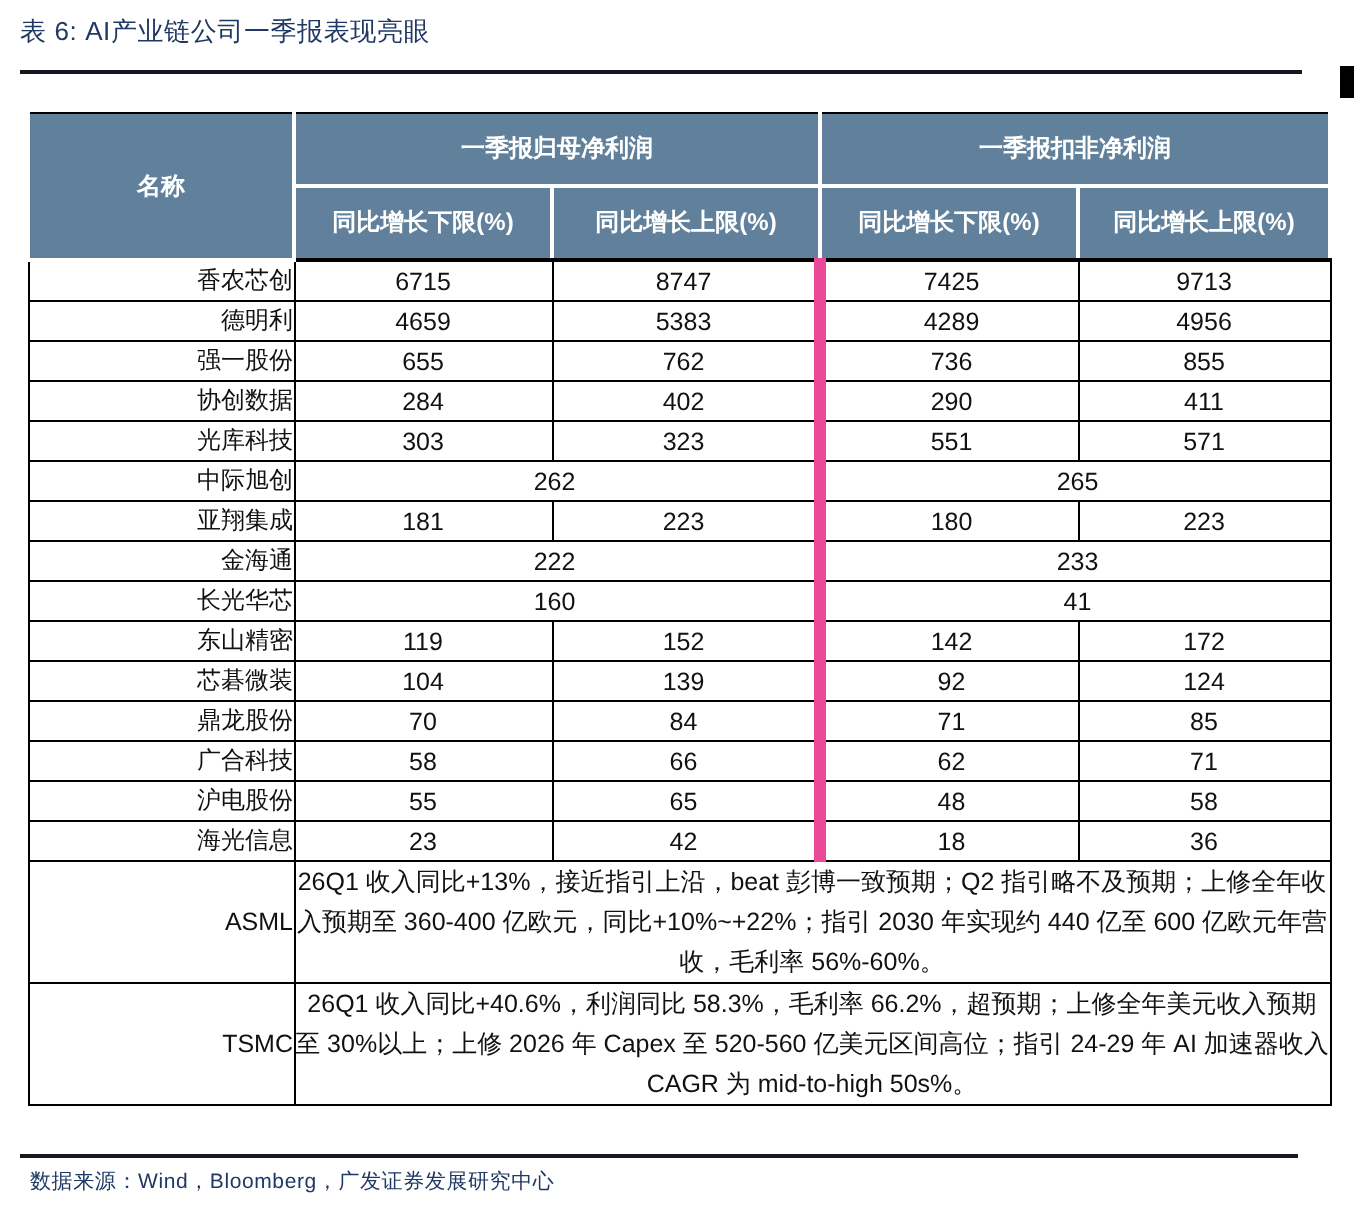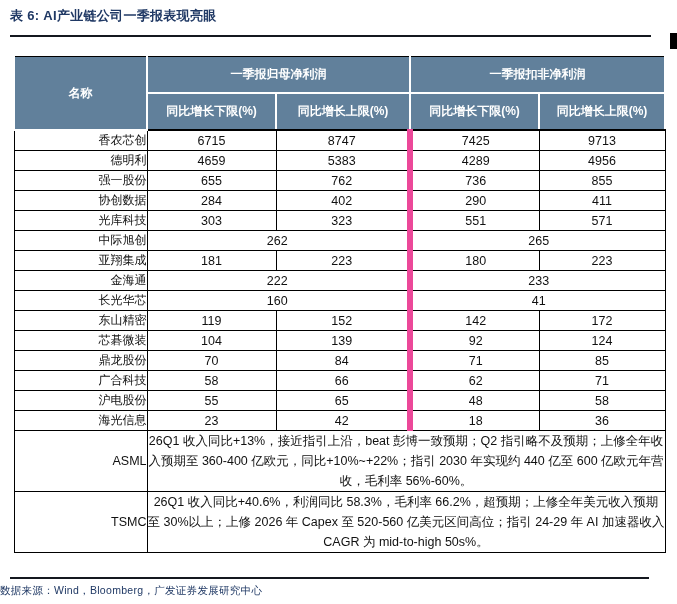--- a/index.html
+++ b/index.html
@@ -1,21 +1,21 @@
 <!DOCTYPE html>
 <html><head>
 <meta charset="utf-8">
 <style>
   html,body{margin:0;padding:0;background:#fff;}
   .page{
     position:relative;width:677px;height:604px;background:#ffffff;
     font-family:"Liberation Sans","DejaVu Sans",sans-serif;overflow:hidden;
   }
   .doc-title{
-    position:absolute;left:10px;top:7px;font-size:13px;font-weight:bold;
+    position:absolute;left:10px;top:7px;font-size:13px;font-weight:normal;
     color:#1F3864;letter-spacing:.3px;white-space:nowrap;
   }
   .rule{position:absolute;background:#14181f;height:2px;}
   .rule-top{left:10px;top:35px;width:641px;}
   .rule-bottom{left:10px;top:577px;width:639px;}
   .corner-bar{position:absolute;left:670px;top:33px;width:7px;height:16px;background:#000;}
 
   table.main{
     position:absolute;left:13px;top:56px;width:651px;
     border-collapse:collapse;table-layout:fixed;
@@ -38,21 +38,21 @@
   table.main tr td:last-child{border-right:1.5px solid #000;}
   table.main td.gb{border-left:6px solid #ec4899;}
   table.main tr.last-row td{border-bottom:1.5px solid #000;}
 
   td.note-name{height:68px;font-size:12.5px;}
   td.note-text{
     text-align:justify;text-align-last:center;
     padding:3px 8px;line-height:20px;font-size:12.5px;
   }
   .footer{
-    position:absolute;left:0;top:584px;font-size:10.5px;
+    position:absolute;left:15px;top:584px;font-size:10.5px;
     color:#1F3864;letter-spacing:.3px;white-space:nowrap;
   }
 </style>
 </head>
 <body>
 
 <div class="page">
 
   <div class="doc-title">表 6: AI产业链公司一季报表现亮眼</div>
   <div class="rule rule-top"></div>

